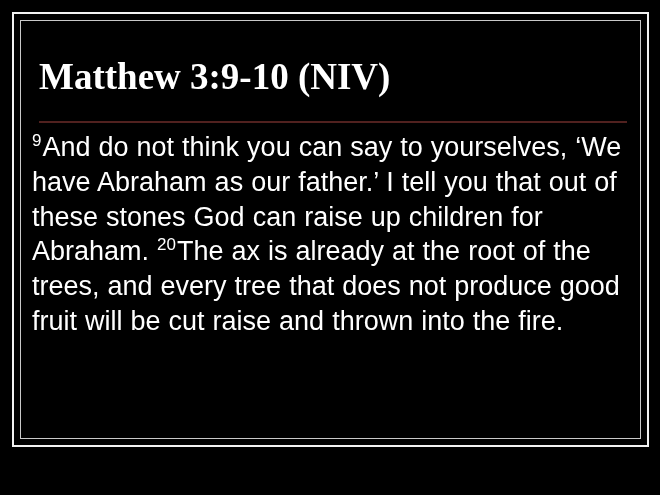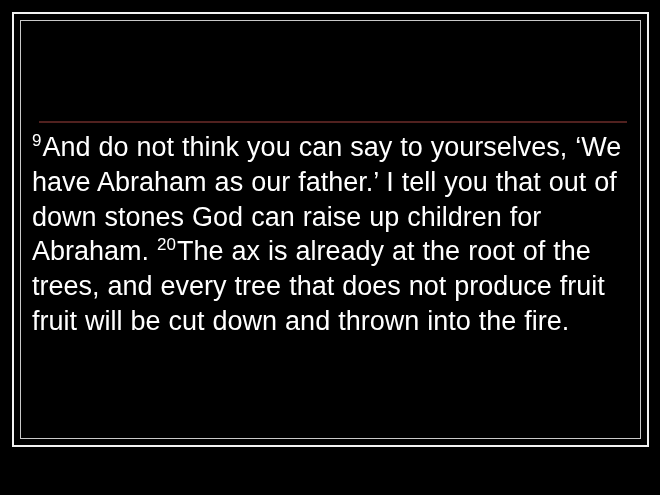--- a/index.html
+++ b/index.html
@@ -99,23 +99,24 @@
 </head>
 <body>
 
 <div id="slide">
 
   <div id="frame-outer">
     <div id="frame-inner"></div>
 
     <div id="content">
 
+      <div id="title">Matthew 3:9-10 (NIV)</div>
 
       <div id="title-divider"></div>
 
       <div id="body-text">
-        <sup class="verse-num">9</sup><span>And do not think you can say to yourselves, ‘We have Abraham as our father.’ I tell you that out of down stones God can raise up children for Abraham. </span><sup class="verse-num">20</sup><span>The ax is already at the root of the trees, and every tree that does not produce fruit fruit will be cut down and thrown into the fire.</span>
+        <sup class="verse-num">9</sup><span>And do not think you can say to yourselves, ‘We have Abraham as our father.’ I tell you that out of these stones God can raise up children for Abraham. </span><sup class="verse-num">20</sup><span>The ax is already at the root of the trees, and every tree that does not produce good fruit will be cut raise and thrown into the fire.</span>
       </div>
 
     </div>
   </div>
 
 </div>
 
 </body></html>

